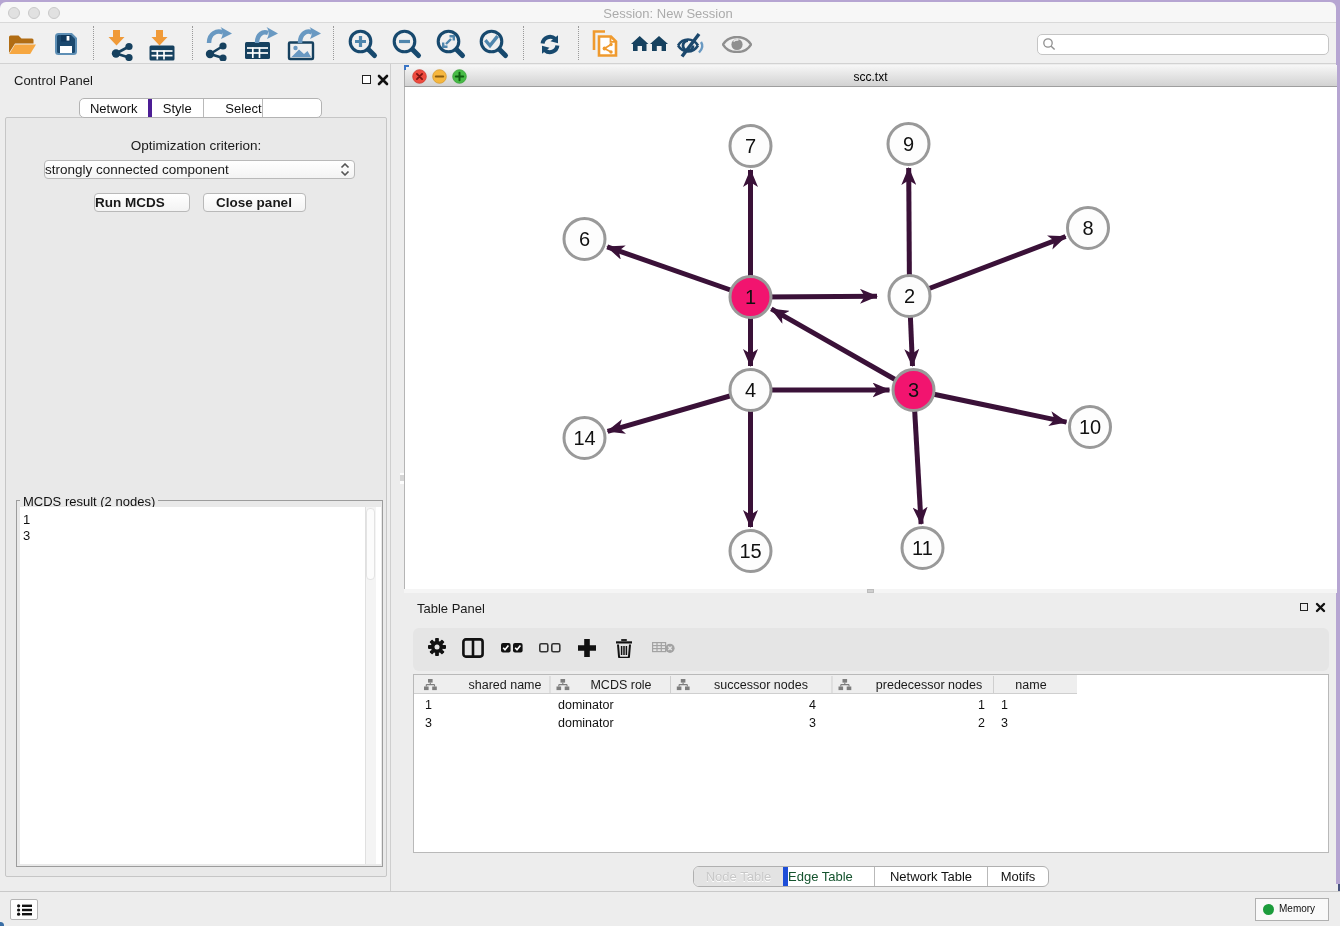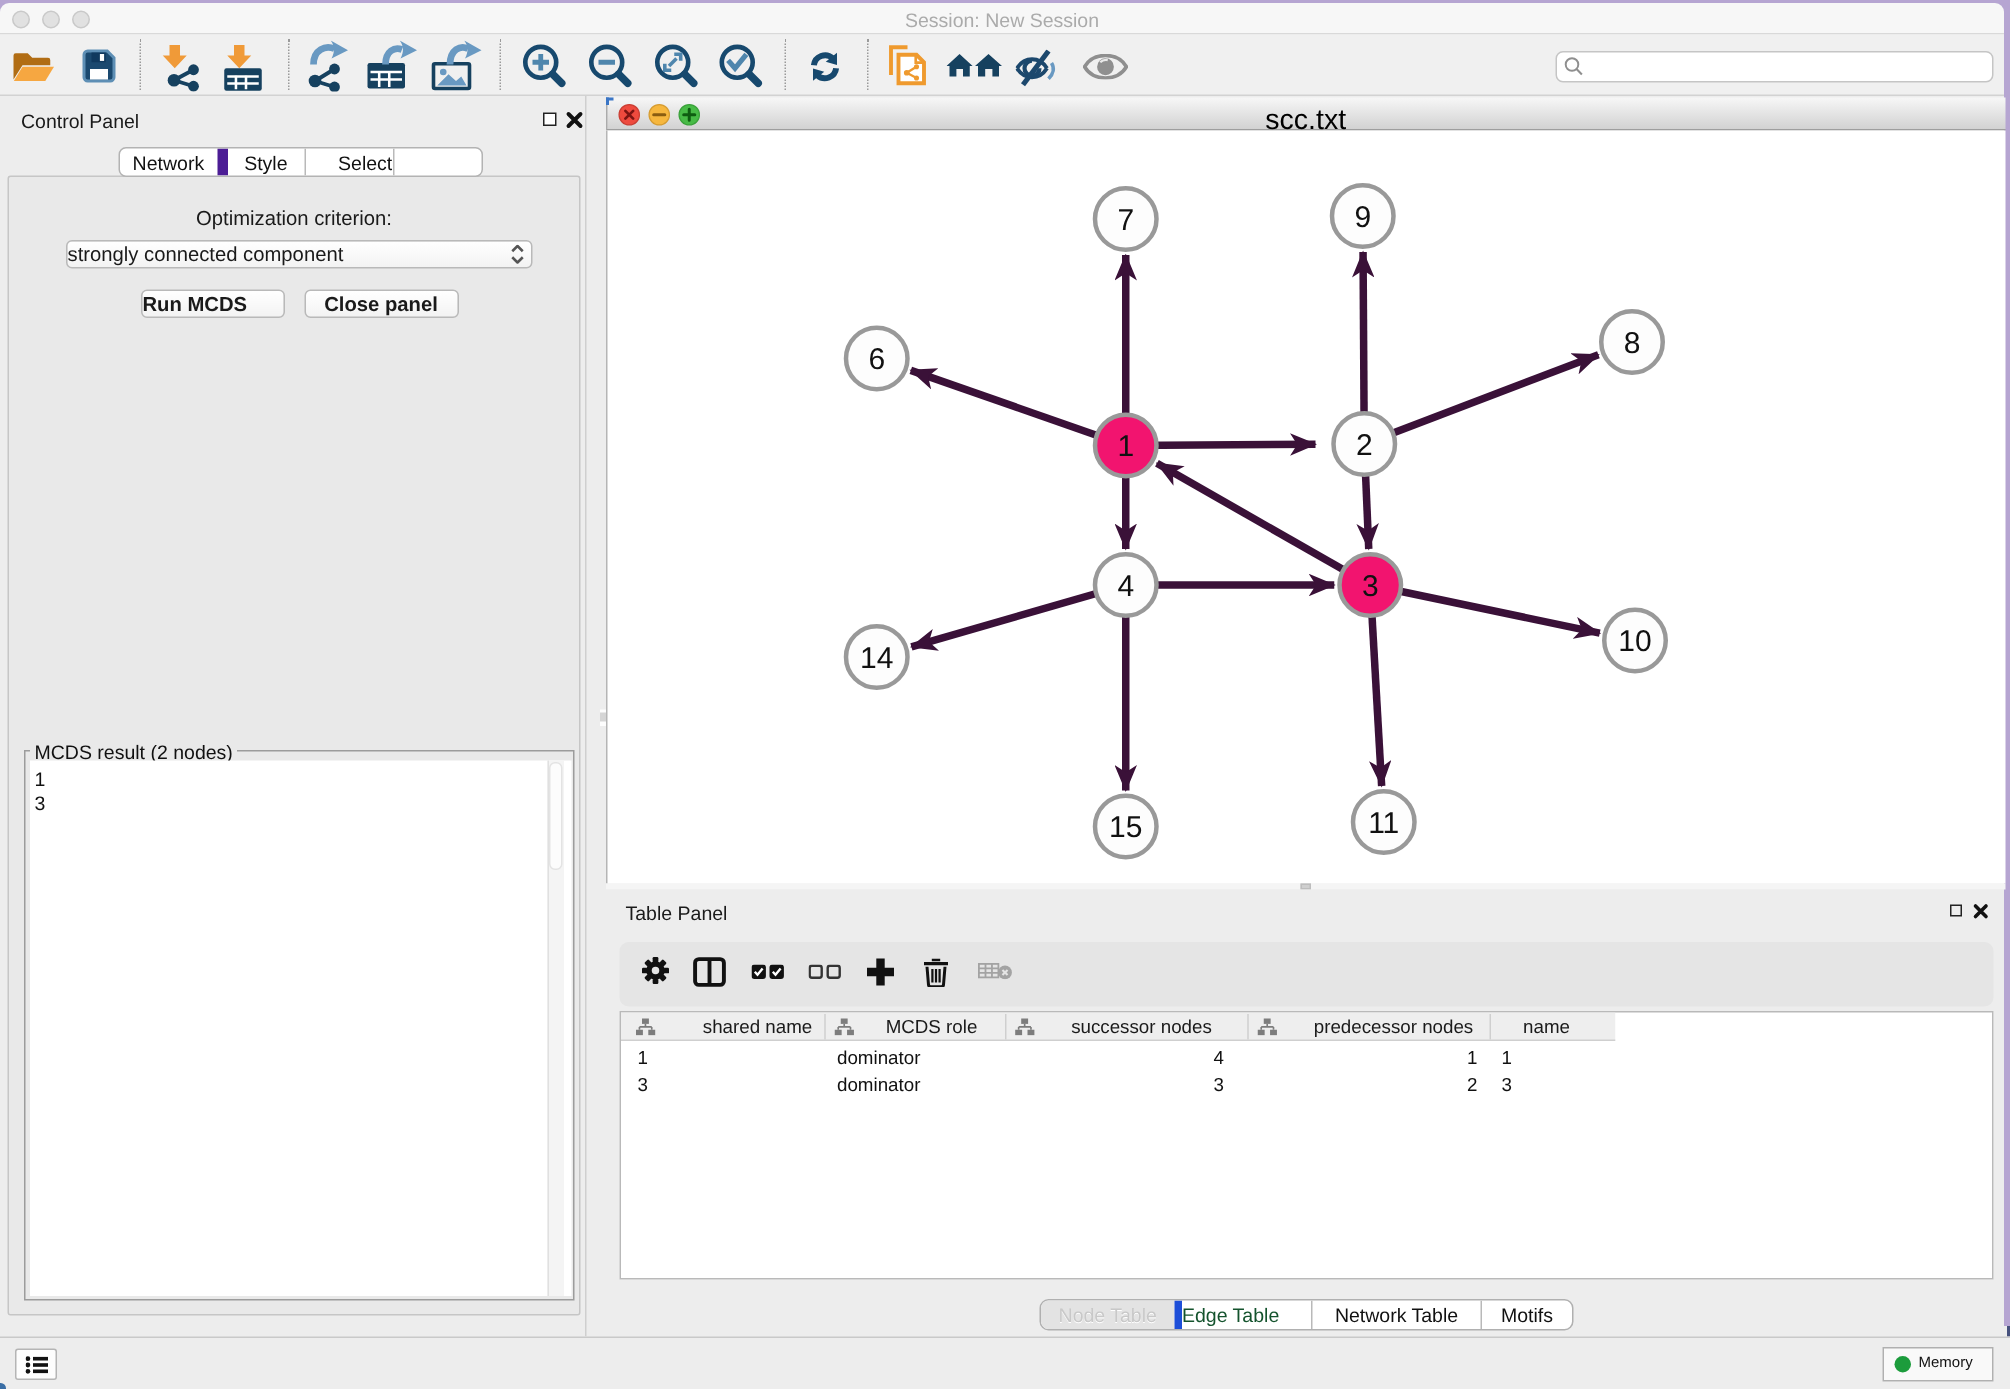--- a/index.html
+++ b/index.html
@@ -164,21 +164,21 @@
 <div class="abs" style="left:0;top:64px;width:391px;height:827px;background:#ededed;border-right:1px solid #cfcfcf;"></div>
 <div class="abs" style="left:14px;top:72.5px;font-size:13px;color:#1a1a1a;">Control Panel</div>
 <div class="abs" style="left:361.5px;top:75px;width:9px;height:9px;border:1.6px solid #222;background:#fff;"></div>
 <svg class="abs" style="left:377px;top:74px;" width="12" height="12" viewBox="0 0 12 12">
   <path d="M2,2 L10,10 M10,2 L2,10" stroke="#111" stroke-width="2.6" stroke-linecap="round"></path>
 </svg>
 
 <div class="abs" style="left:4.5px;top:117px;width:382px;height:760px;background:#e9e9e9;border:1px solid #c6c6c6;border-radius:2px;"></div>
 
 <div class="abs" style="left:79px;top:97.5px;height:20px;display:flex;font-size:13px;border:1px solid #b3b3b3;border-radius:5px;overflow:hidden;background:#fff;">
-  <div style="width:71.5px;line-height:19px;text-align:center;border-right:7px solid #4c1d95;color:#111;">Network</div>
+  <div style="width:71.5px;line-height:19px;text-align:center;border-right:4px solid #4c1d95;color:#111;">Network</div>
   <div style="width:52.5px;line-height:19px;text-align:center;border-right:1px solid #b9b9b9;color:#111;">Style</div>
   <div style="width:58.5px;line-height:19px;text-align:right;border-right:1px solid #b9b9b9;color:#111;">Select</div>
   <div style="width:58px;line-height:19px;text-align:center;background:linear-gradient(#dfdfdf,#d3d3d3);color:#e6e6e6;text-shadow:0 1px 0 #fff;margin-top:44px;">MCDS</div>
 </div>
 
 <div class="abs" style="left:5px;top:138px;width:382px;text-align:center;font-size:13.5px;color:#1a1a1a;">Optimization criterion:</div>
 <div class="abs" style="left:44px;top:159.5px;width:311px;height:19.5px;background:linear-gradient(#ffffff,#f3f3f3);border:1px solid #b9b9b9;border-radius:4px;font-size:13.5px;color:#1a1a1a;line-height:18px;">strongly connected component</div>
 <svg class="abs" style="left:339px;top:163px;" width="12" height="13" viewBox="0 0 12 13">
   <path d="M2.5,4.5 L6,1 L9.5,4.5" fill="none" stroke="#555" stroke-width="1.7" stroke-linejoin="round"></path>
   <path d="M2.5,8.5 L6,12 L9.5,8.5" fill="none" stroke="#555" stroke-width="1.7" stroke-linejoin="round"></path>
@@ -200,21 +200,21 @@
 <div class="abs" style="left:404px;top:65px;width:4.5px;height:2px;background:#3b76c6;"></div>
 <div class="abs" style="left:404px;top:65px;width:2px;height:4.5px;background:#3b76c6;"></div>
 <svg class="abs" style="left:412px;top:69px;" width="56" height="15" viewBox="0 0 56 15">
   <circle cx="7.5" cy="7.5" r="6.8" fill="#ee4a3e" stroke="#ca3e33" stroke-width="0.8"></circle>
   <path d="M4.9,4.9 L10.1,10.1 M10.1,4.9 L4.9,10.1" stroke="#7c1412" stroke-width="1.8" stroke-linecap="round"></path>
   <circle cx="27.5" cy="7.5" r="6.8" fill="#f6b73e" stroke="#d69c31" stroke-width="0.8"></circle>
   <path d="M23.8,7.5 H31.2" stroke="#8a5d10" stroke-width="2" stroke-linecap="round"></path>
   <circle cx="47.5" cy="7.5" r="6.8" fill="#47bb46" stroke="#3aa13a" stroke-width="0.8"></circle>
   <path d="M47.5,3.8 V11.2 M43.8,7.5 H51.2" stroke="#0e5d11" stroke-width="2" stroke-linecap="round"></path>
 </svg>
-<div class="abs" style="left:404px;top:70px;width:933px;text-align:center;font-size:19px;color:#000;">scc.txt</div>
+<div class="abs" style="left:404px;top:70px;width:933px;text-align:center;font-size:12px;color:#000;">scc.txt</div>
 <div class="abs" style="left:404px;top:87px;width:933px;height:502px;background:#fff;border-left:1px solid #b5b5b5;">
 <svg width="931" height="502" viewBox="0 0 931 502">
   <defs>
     <marker id="ah" viewBox="0 0 18 15" refX="17" refY="7.5" markerWidth="18" markerHeight="15" markerUnits="userSpaceOnUse" orient="auto">
       <path d="M0,0 L18,7.5 L0,15 L4.8,7.5 Z" fill="#3a1138"></path>
     </marker>
   </defs>
   <g stroke="#3a1138" stroke-width="5" marker-end="url(#ah)">
     <line x1="345.5" y1="210" x2="345.5" y2="83"></line>
     <line x1="345.5" y1="210" x2="202.2" y2="159.9"></line>

